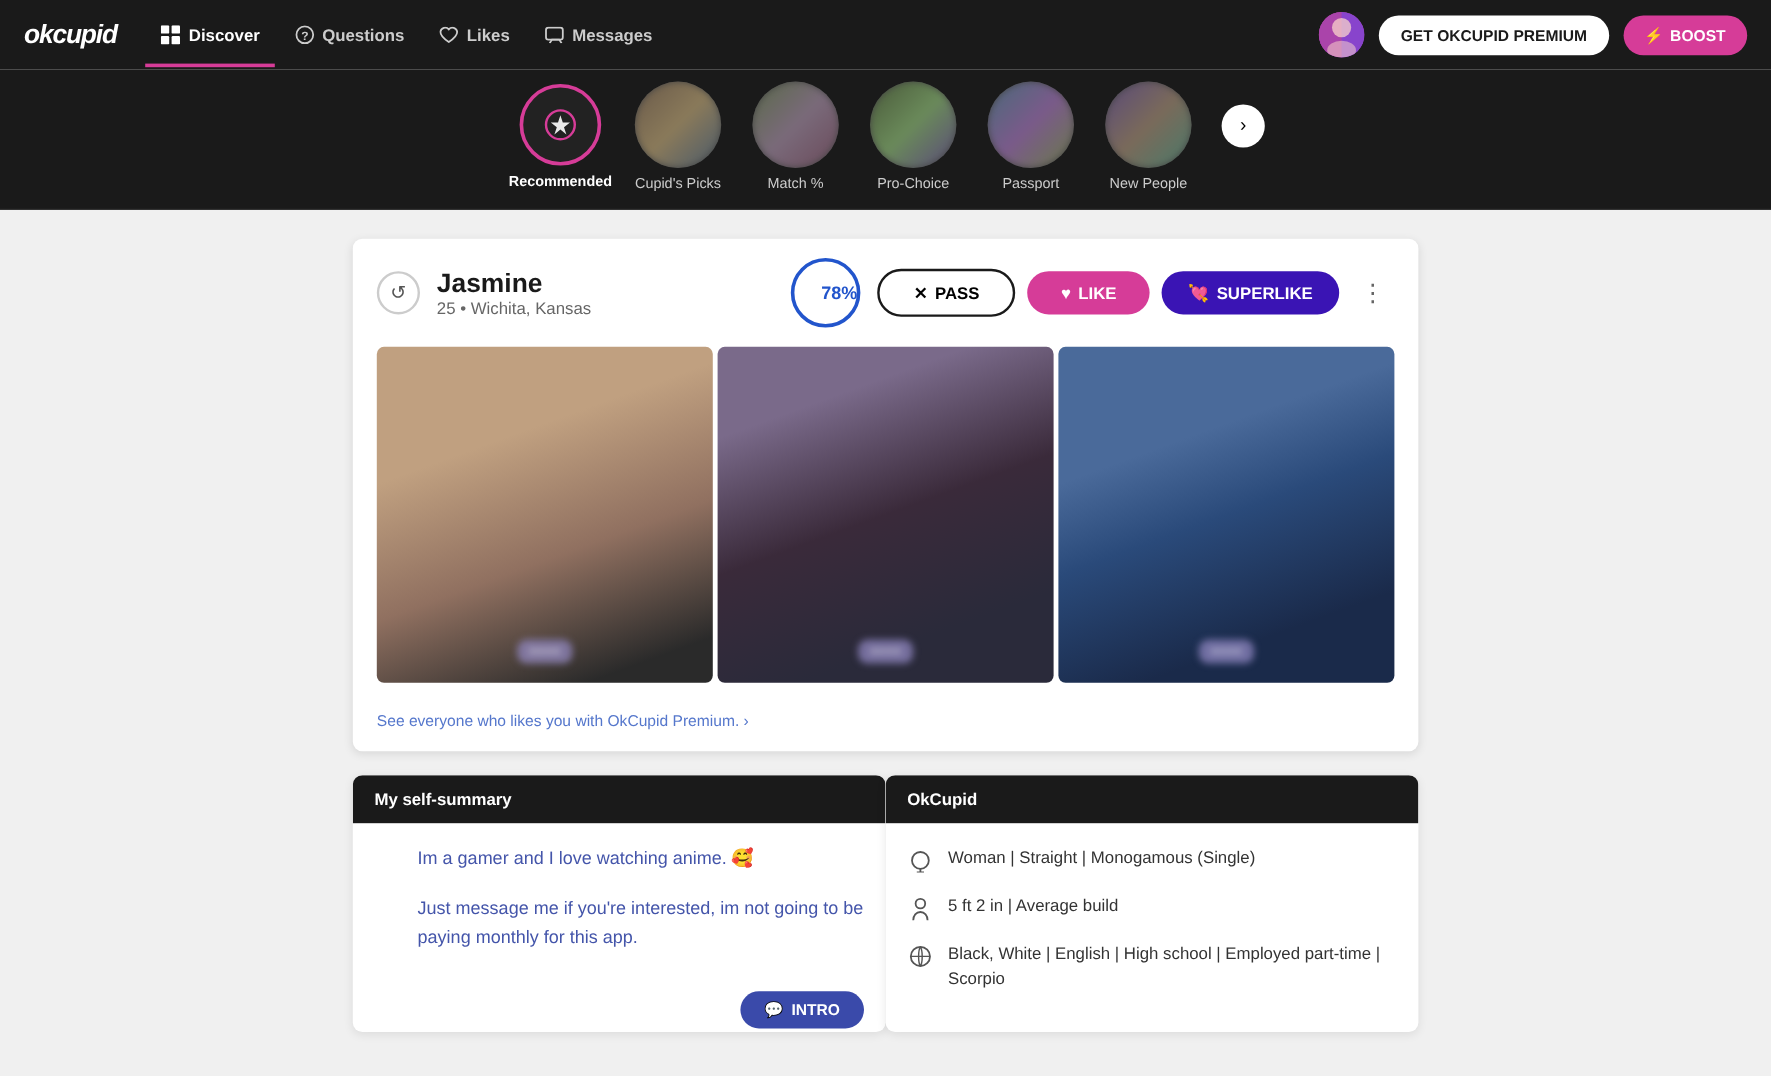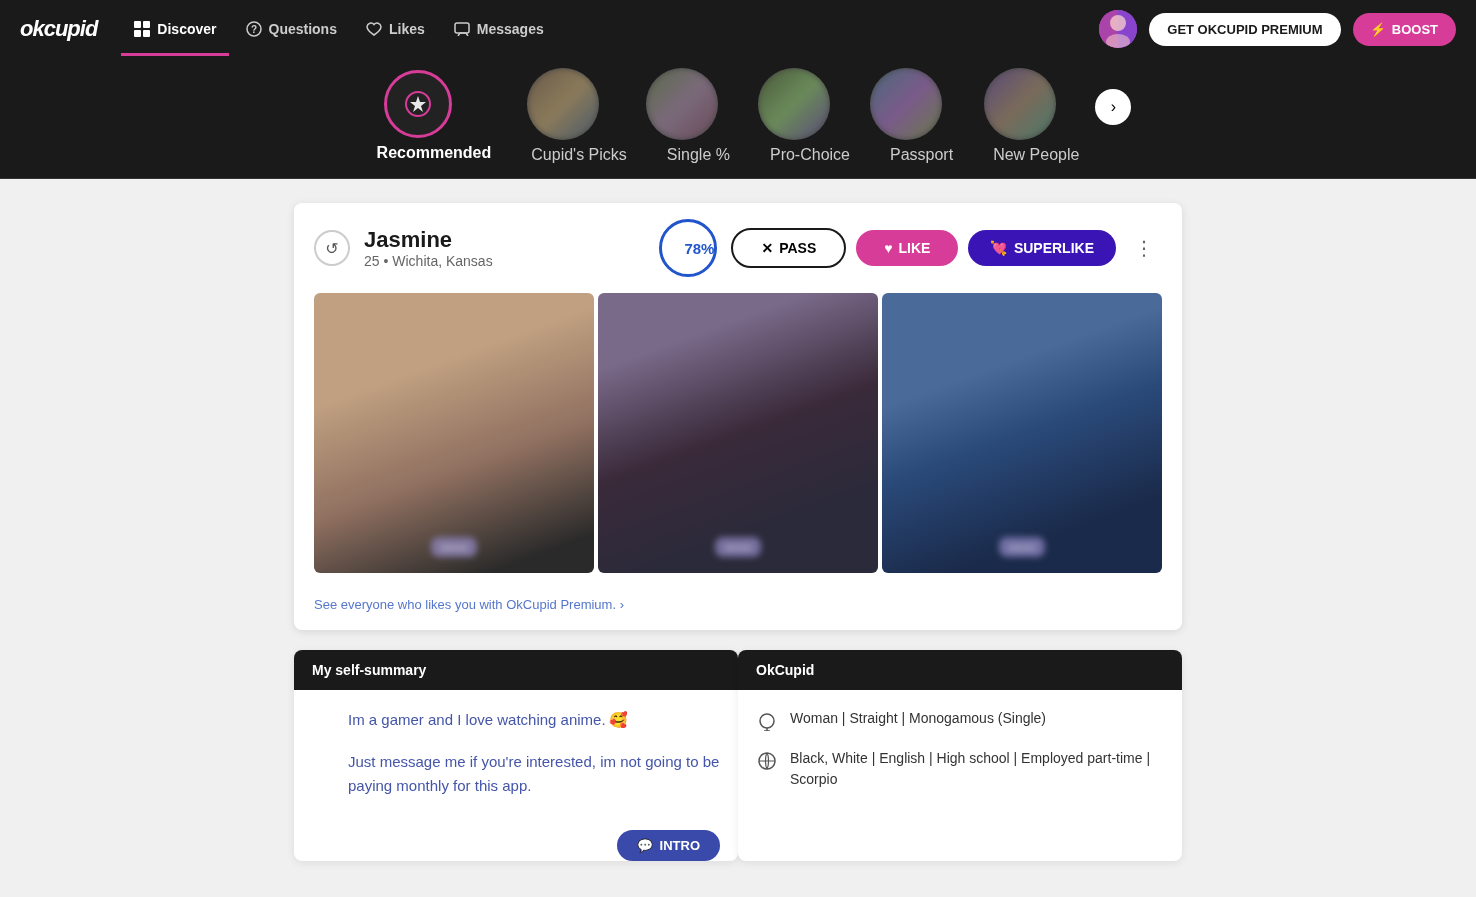--- a/index.html
+++ b/index.html
@@ -136,24 +136,23 @@
       height: 68px;
       border-radius: 50%;
       background: #222;
       border: 3px solid #d63c98;
       display: flex;
       align-items: center;
       justify-content: center;
     }
     .disc-label {
       color: #ccc;
-      font-size: 16px;
+      font-size: 12px;
       font-weight: 500;
       text-align: left;
-      margin-left: 32px;
     }
     .disc-label.active {
       color: white;
       font-weight: 700;
     }
     .disc-thumb-blurred {
       width: 72px;
       height: 72px;
       border-radius: 50%;
       background: linear-gradient(135deg, #7a6a5a, #5a4a6a, #6a5a4a);
@@ -488,21 +487,21 @@
     <div class="disc-thumb">
       <div class="disc-thumb-blurred disc-thumb-blurred-2" style="width:72px;height:72px;border-radius:50%;"></div>
     </div>
     <span class="disc-label">Cupid's Picks</span>
   </div>
 
   <div class="disc-item">
     <div class="disc-thumb">
       <div class="disc-thumb-blurred disc-thumb-blurred-3" style="width:72px;height:72px;border-radius:50%;"></div>
     </div>
-    <span class="disc-label">Single %</span>
+    <span class="disc-label">Match %</span>
   </div>
 
   <div class="disc-item">
     <div class="disc-thumb">
       <div class="disc-thumb-blurred disc-thumb-blurred-4" style="width:72px;height:72px;border-radius:50%;"></div>
     </div>
     <span class="disc-label">Pro-Choice</span>
   </div>
 
   <div class="disc-item">
@@ -606,20 +605,29 @@
             <svg width="20" height="20" viewBox="0 0 20 20" fill="none">
               <circle cx="10" cy="10" r="7" stroke="#555" stroke-width="1.5"></circle>
               <path d="M10 17v3M7 20h6" stroke="#555" stroke-width="1.5"></path>
             </svg>
           </div>
           <span class="detail-text">Woman | Straight | Monogamous (Single)</span>
         </div>
         <div class="detail-row">
           <div class="detail-icon">
             <svg width="20" height="20" viewBox="0 0 20 20" fill="none">
+              <circle cx="10" cy="6" r="4" stroke="#555" stroke-width="1.5"></circle>
+              <path d="M4 20c0-4 2.5-7 6-7s6 3 6 7" stroke="#555" stroke-width="1.5"></path>
+            </svg>
+          </div>
+          <span class="detail-text">5 ft 2 in | Average build</span>
+        </div>
+        <div class="detail-row">
+          <div class="detail-icon">
+            <svg width="20" height="20" viewBox="0 0 20 20" fill="none">
               <circle cx="10" cy="10" r="8" stroke="#555" stroke-width="1.5"></circle>
               <path d="M2 10h16M10 2c-2 3-2 13 0 16M10 2c2 3 2 13 0 16" stroke="#555" stroke-width="1.2"></path>
             </svg>
           </div>
           <span class="detail-text">Black, White | English | High school | Employed part-time | Scorpio</span>
         </div>
       </div>
     </div>
 
   </div>

